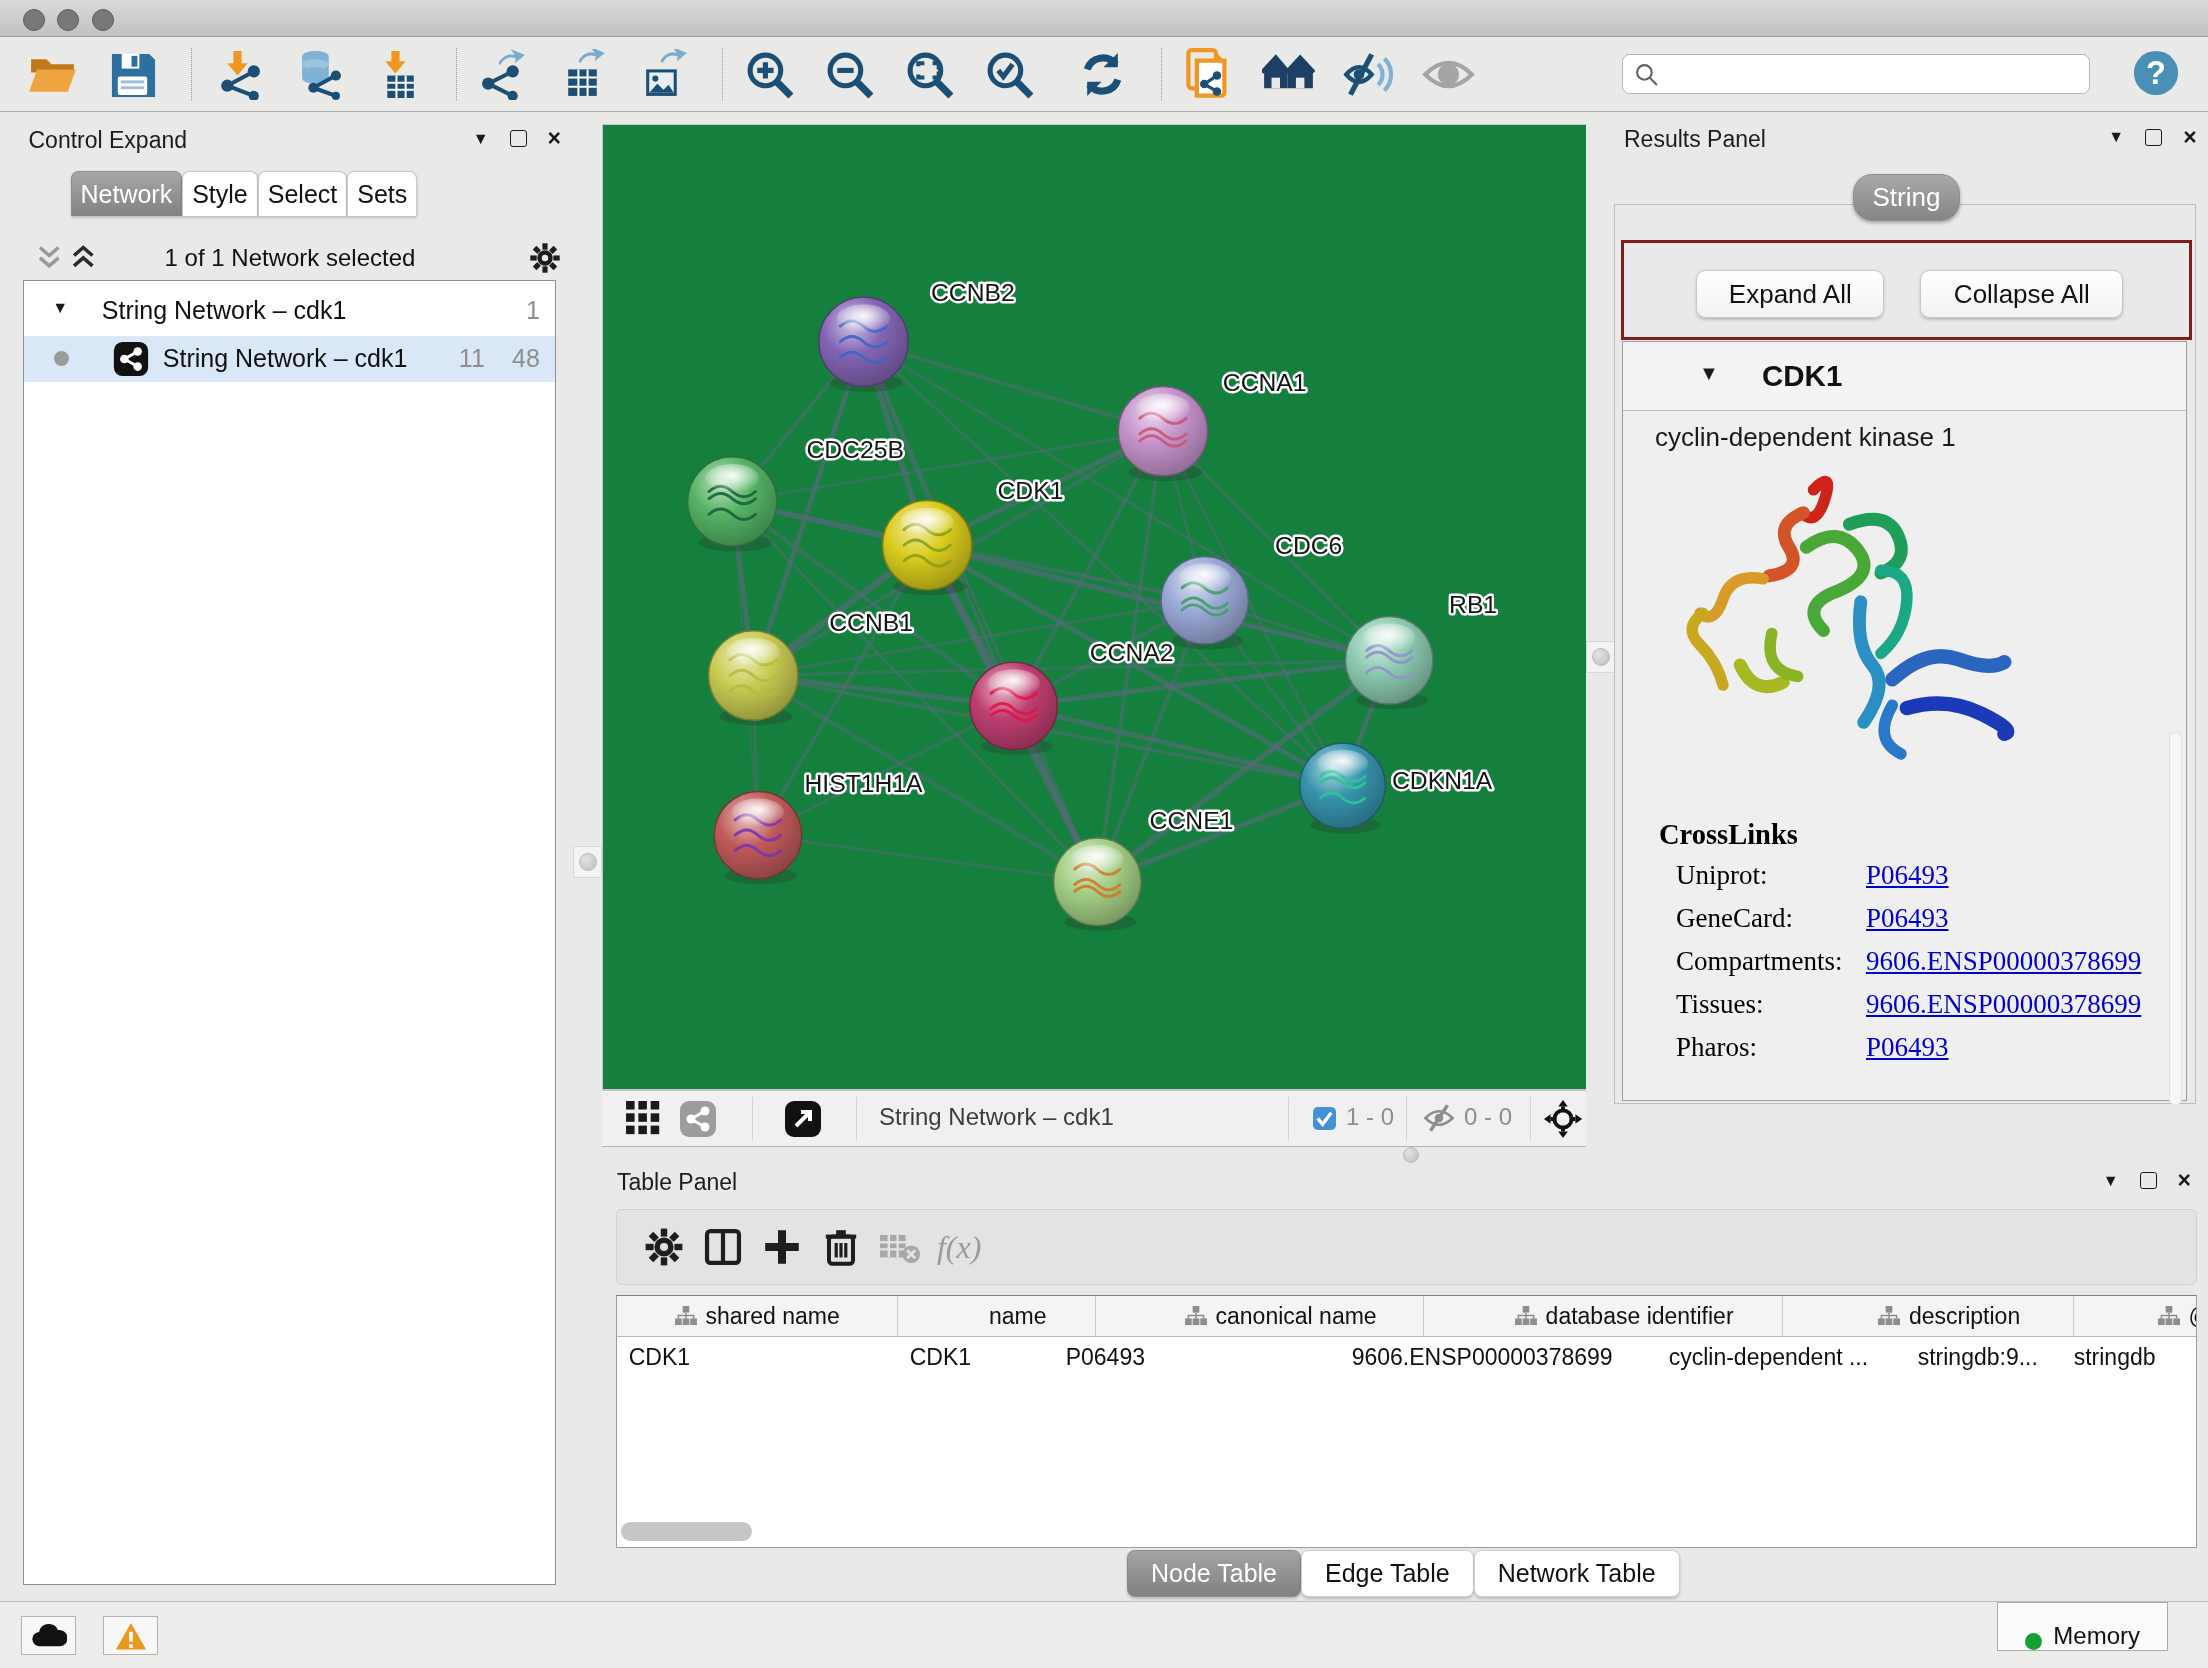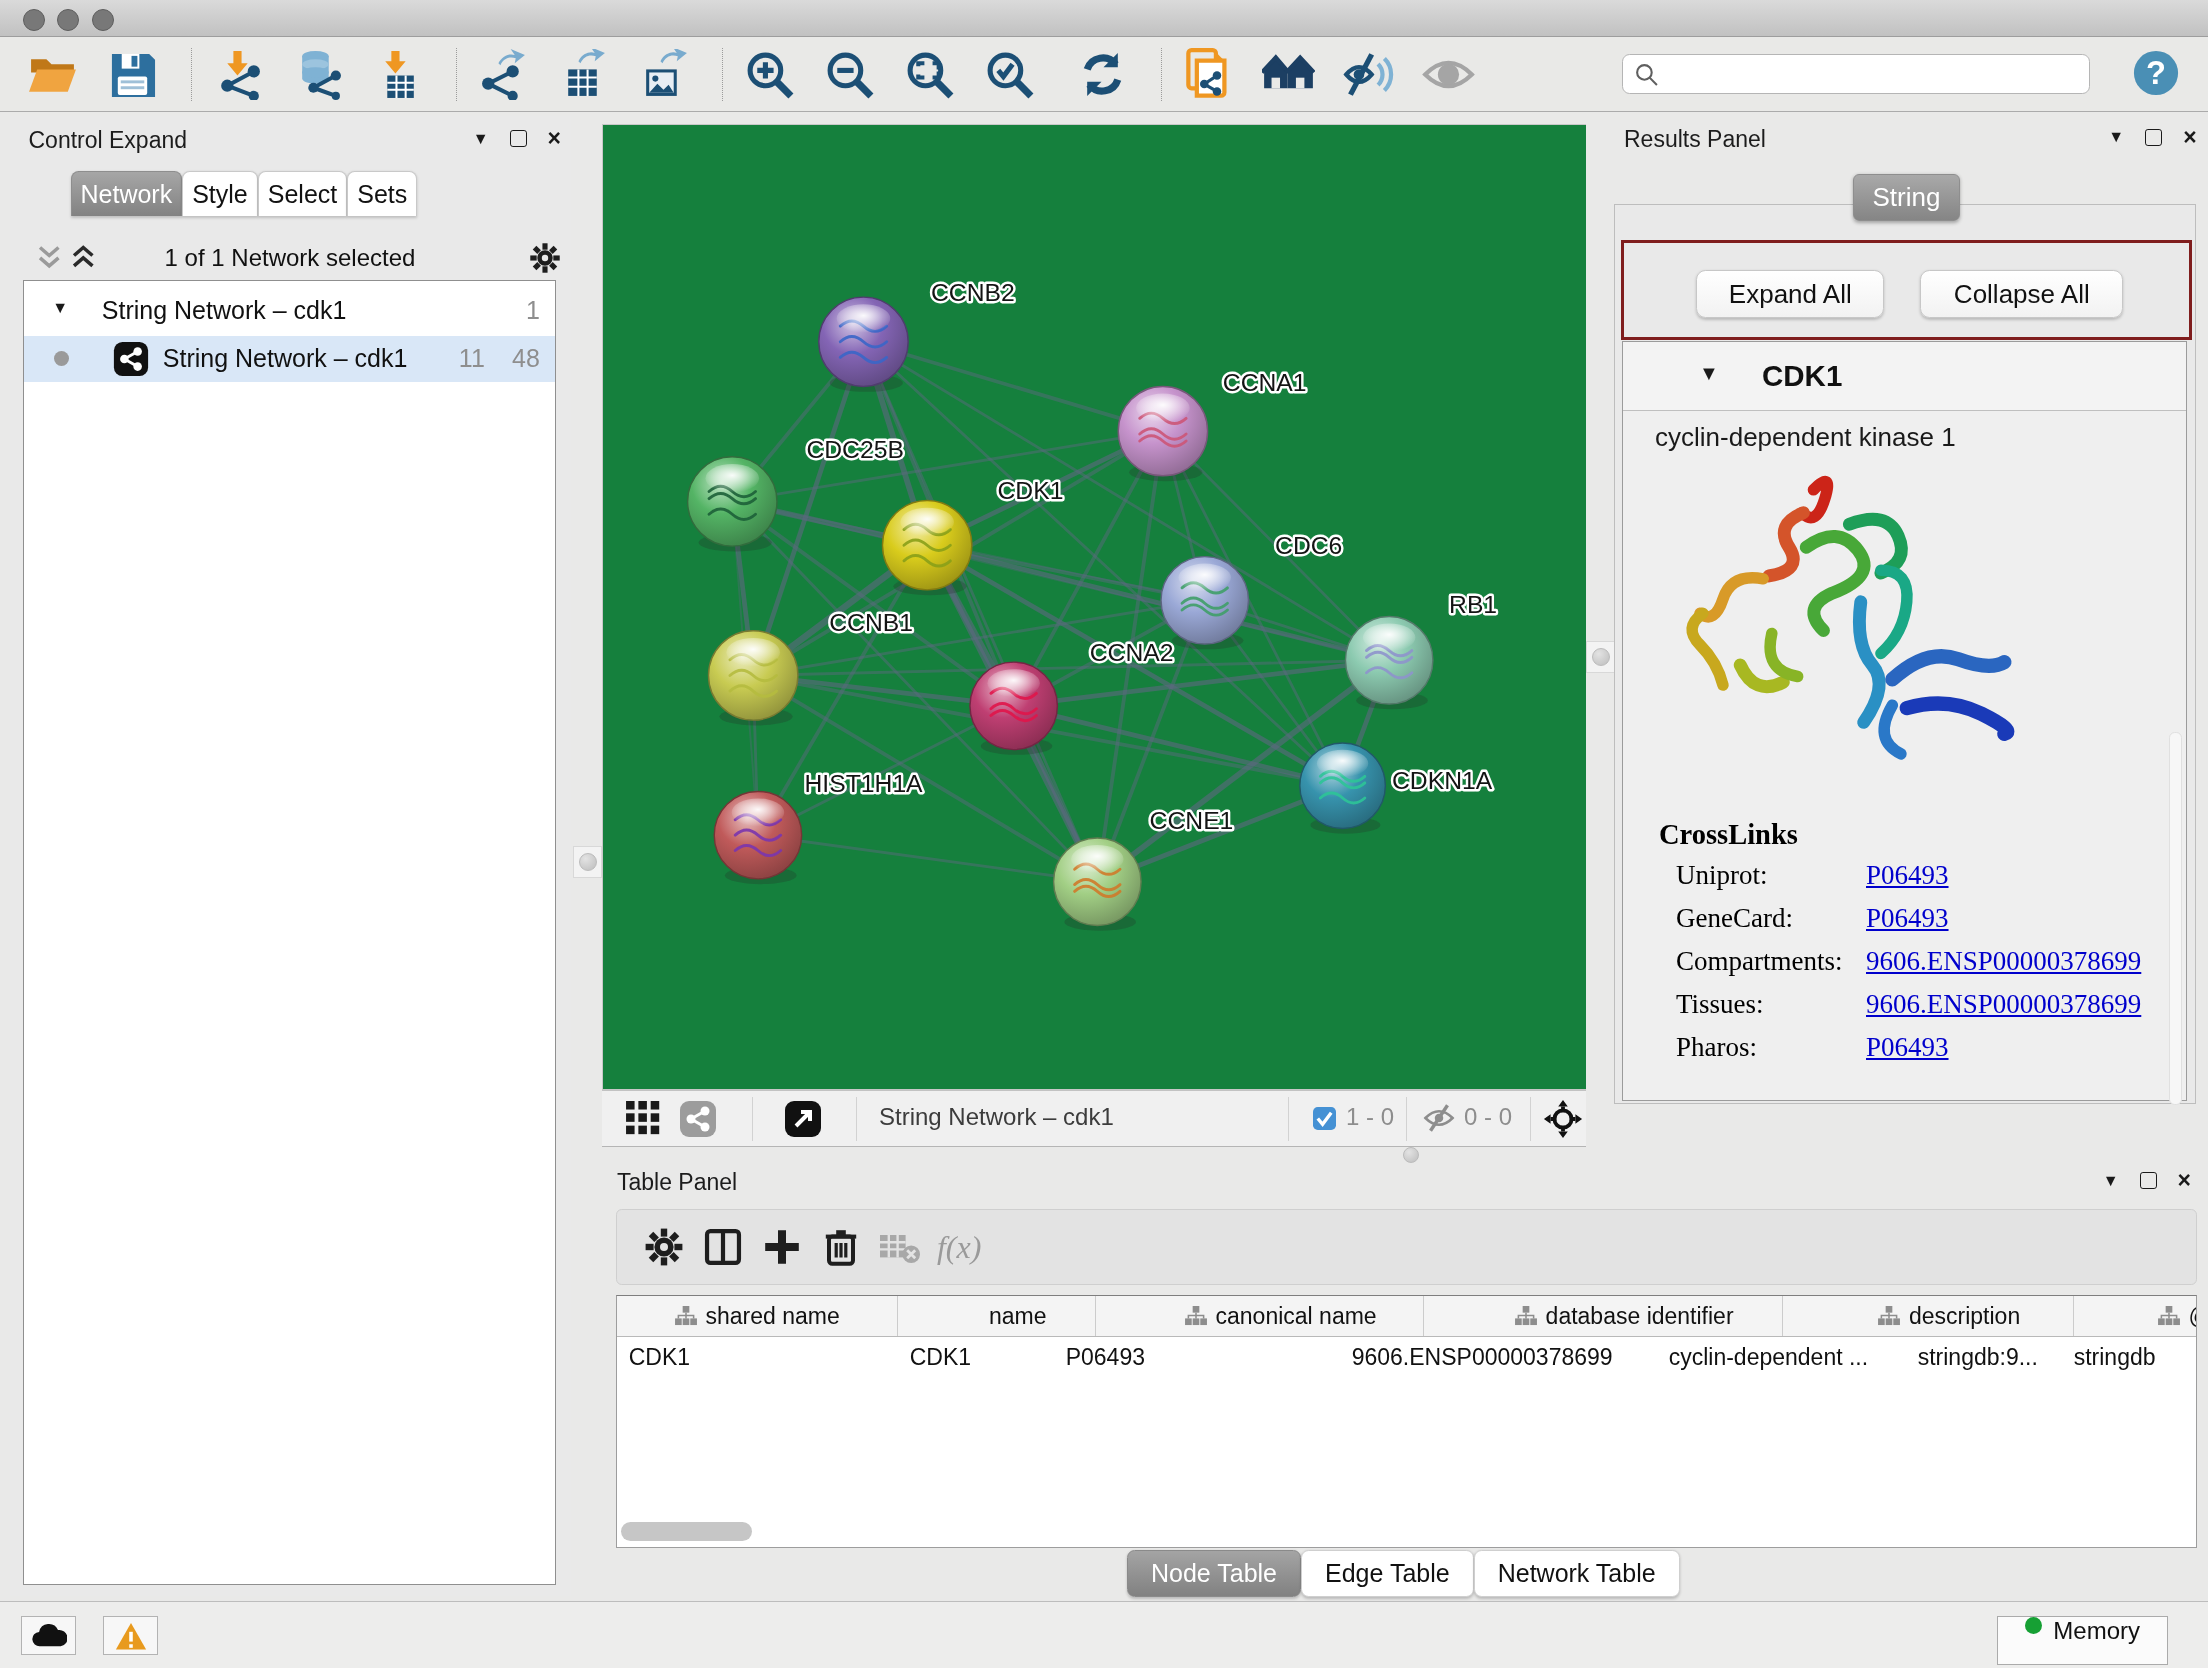--- a/index.html
+++ b/index.html
@@ -64,21 +64,21 @@
   .split-dot{width:16px;height:16px;border-radius:50%;
     background:radial-gradient(circle at 35% 30%,#e3e3e3,#bdbdbd);border:1px solid #bbb;}
   
   .results-panel{position:absolute;left:1607px;top:116px;width:601px;height:1042px;}
   .rp-head{position:absolute;left:17px;top:9.5px;}
   .rp-ctrl{position:absolute;right:11.4px;top:9.5px;}
   .rp-tabpane{position:absolute;left:6.7px;top:88px;width:582px;height:900px;background:#e9e9e9;
     border:1px solid #bdbdbd;box-sizing:border-box;}
   .rp-tab{position:absolute;left:246px;top:58px;width:105px;height:45px;z-index:5;
     background:linear-gradient(#a9a9a9,#858585);color:#fff;font-size:26px;
-    border:1px solid #8e8e8e;border-radius:6px;display:flex;align-items:center;justify-content:center;
+    border:1px solid #8e8e8e;border-radius:19px;display:flex;align-items:center;justify-content:center;
     box-shadow:0 1.9px 3.8px rgba(0,0,0,.3);}
   .rp-btnbox{position:absolute;left:14.3px;top:124px;width:565px;height:94px;border:3px solid #7f1d1d;}
   .rp-btn{position:absolute;height:46px;background:linear-gradient(#ffffff,#f2f2f2);
     border:1px solid #c7c7c7;border-radius:9.5px;font-size:26px;color:#111;
     display:flex;align-items:center;justify-content:center;box-shadow:0 1.9px 2.9px rgba(0,0,0,.2);}
   .cdk1-box{position:absolute;left:15px;top:225px;width:565px;height:760px;background:#efefef;
     border:1.9px solid #9b9b9b;box-sizing:border-box;}
   .cdk1-head{position:absolute;left:0;top:0;width:100%;height:68px;background:#f3f3f3;
     border-bottom:1px solid #bfbfbf;}
   .cdk1-title{position:absolute;left:139px;top:17px;font-size:29.5px;font-weight:bold;color:#111;}
@@ -109,22 +109,22 @@
   .hscroll{position:absolute;left:3.8px;bottom:5.7px;width:131px;height:19px;background:#c6c6c6;border-radius:9.5px;}
   .tp-tabs{position:absolute;left:525px;top:392px;display:flex;}
   .tp-tab{height:45px;padding:0 23px;font-size:25px;display:flex;align-items:center;justify-content:center;
     background:#fff;color:#111;border:1px solid #cfcfcf;border-radius:7.6px;box-shadow:0 1.9px 2.9px rgba(0,0,0,.2);}
   .tp-tab.selected{background:linear-gradient(#a4a4a4,#818181);color:#fff;border-color:#8a8a8a;}
   
   .bottombar{position:absolute;left:0;top:1601px;width:2208px;height:68px;background:#ededec;
     border-top:1px solid #bdbdbd;}
   .bb-btn{position:absolute;top:14.3px;width:55px;height:39px;background:#f7f7f7;border:1.9px solid #b3b3b3;
     display:flex;align-items:center;justify-content:center;box-sizing:border-box;}
-  .memory-btn{position:absolute;right:40px;top:14px;width:171px;height:49px;background:#fbfbfb;
-    border:1.9px solid #ababab;display:flex;align-items:flex-start;justify-content:center;gap:11.4px;
+  .memory-btn{position:absolute;right:40px;top:0;width:171px;height:49px;background:#fbfbfb;
+    border:1.9px solid #ababab;display:flex;align-items:flex-end;justify-content:center;gap:11.4px;
     font-size:24px;color:#111;box-sizing:border-box;}
   .memdot{width:17px;height:17px;border-radius:50%;background:#16a034;}
   text.nodelabel{font-family:"Liberation Sans",sans-serif;font-size:26px;fill:#141414;
     paint-order:stroke;stroke:#ffffff;stroke-width:5px;stroke-linejoin:round;}
 </style>
 </head>
 <body>
 
 <div class="titlebar">
   <div class="lights">

